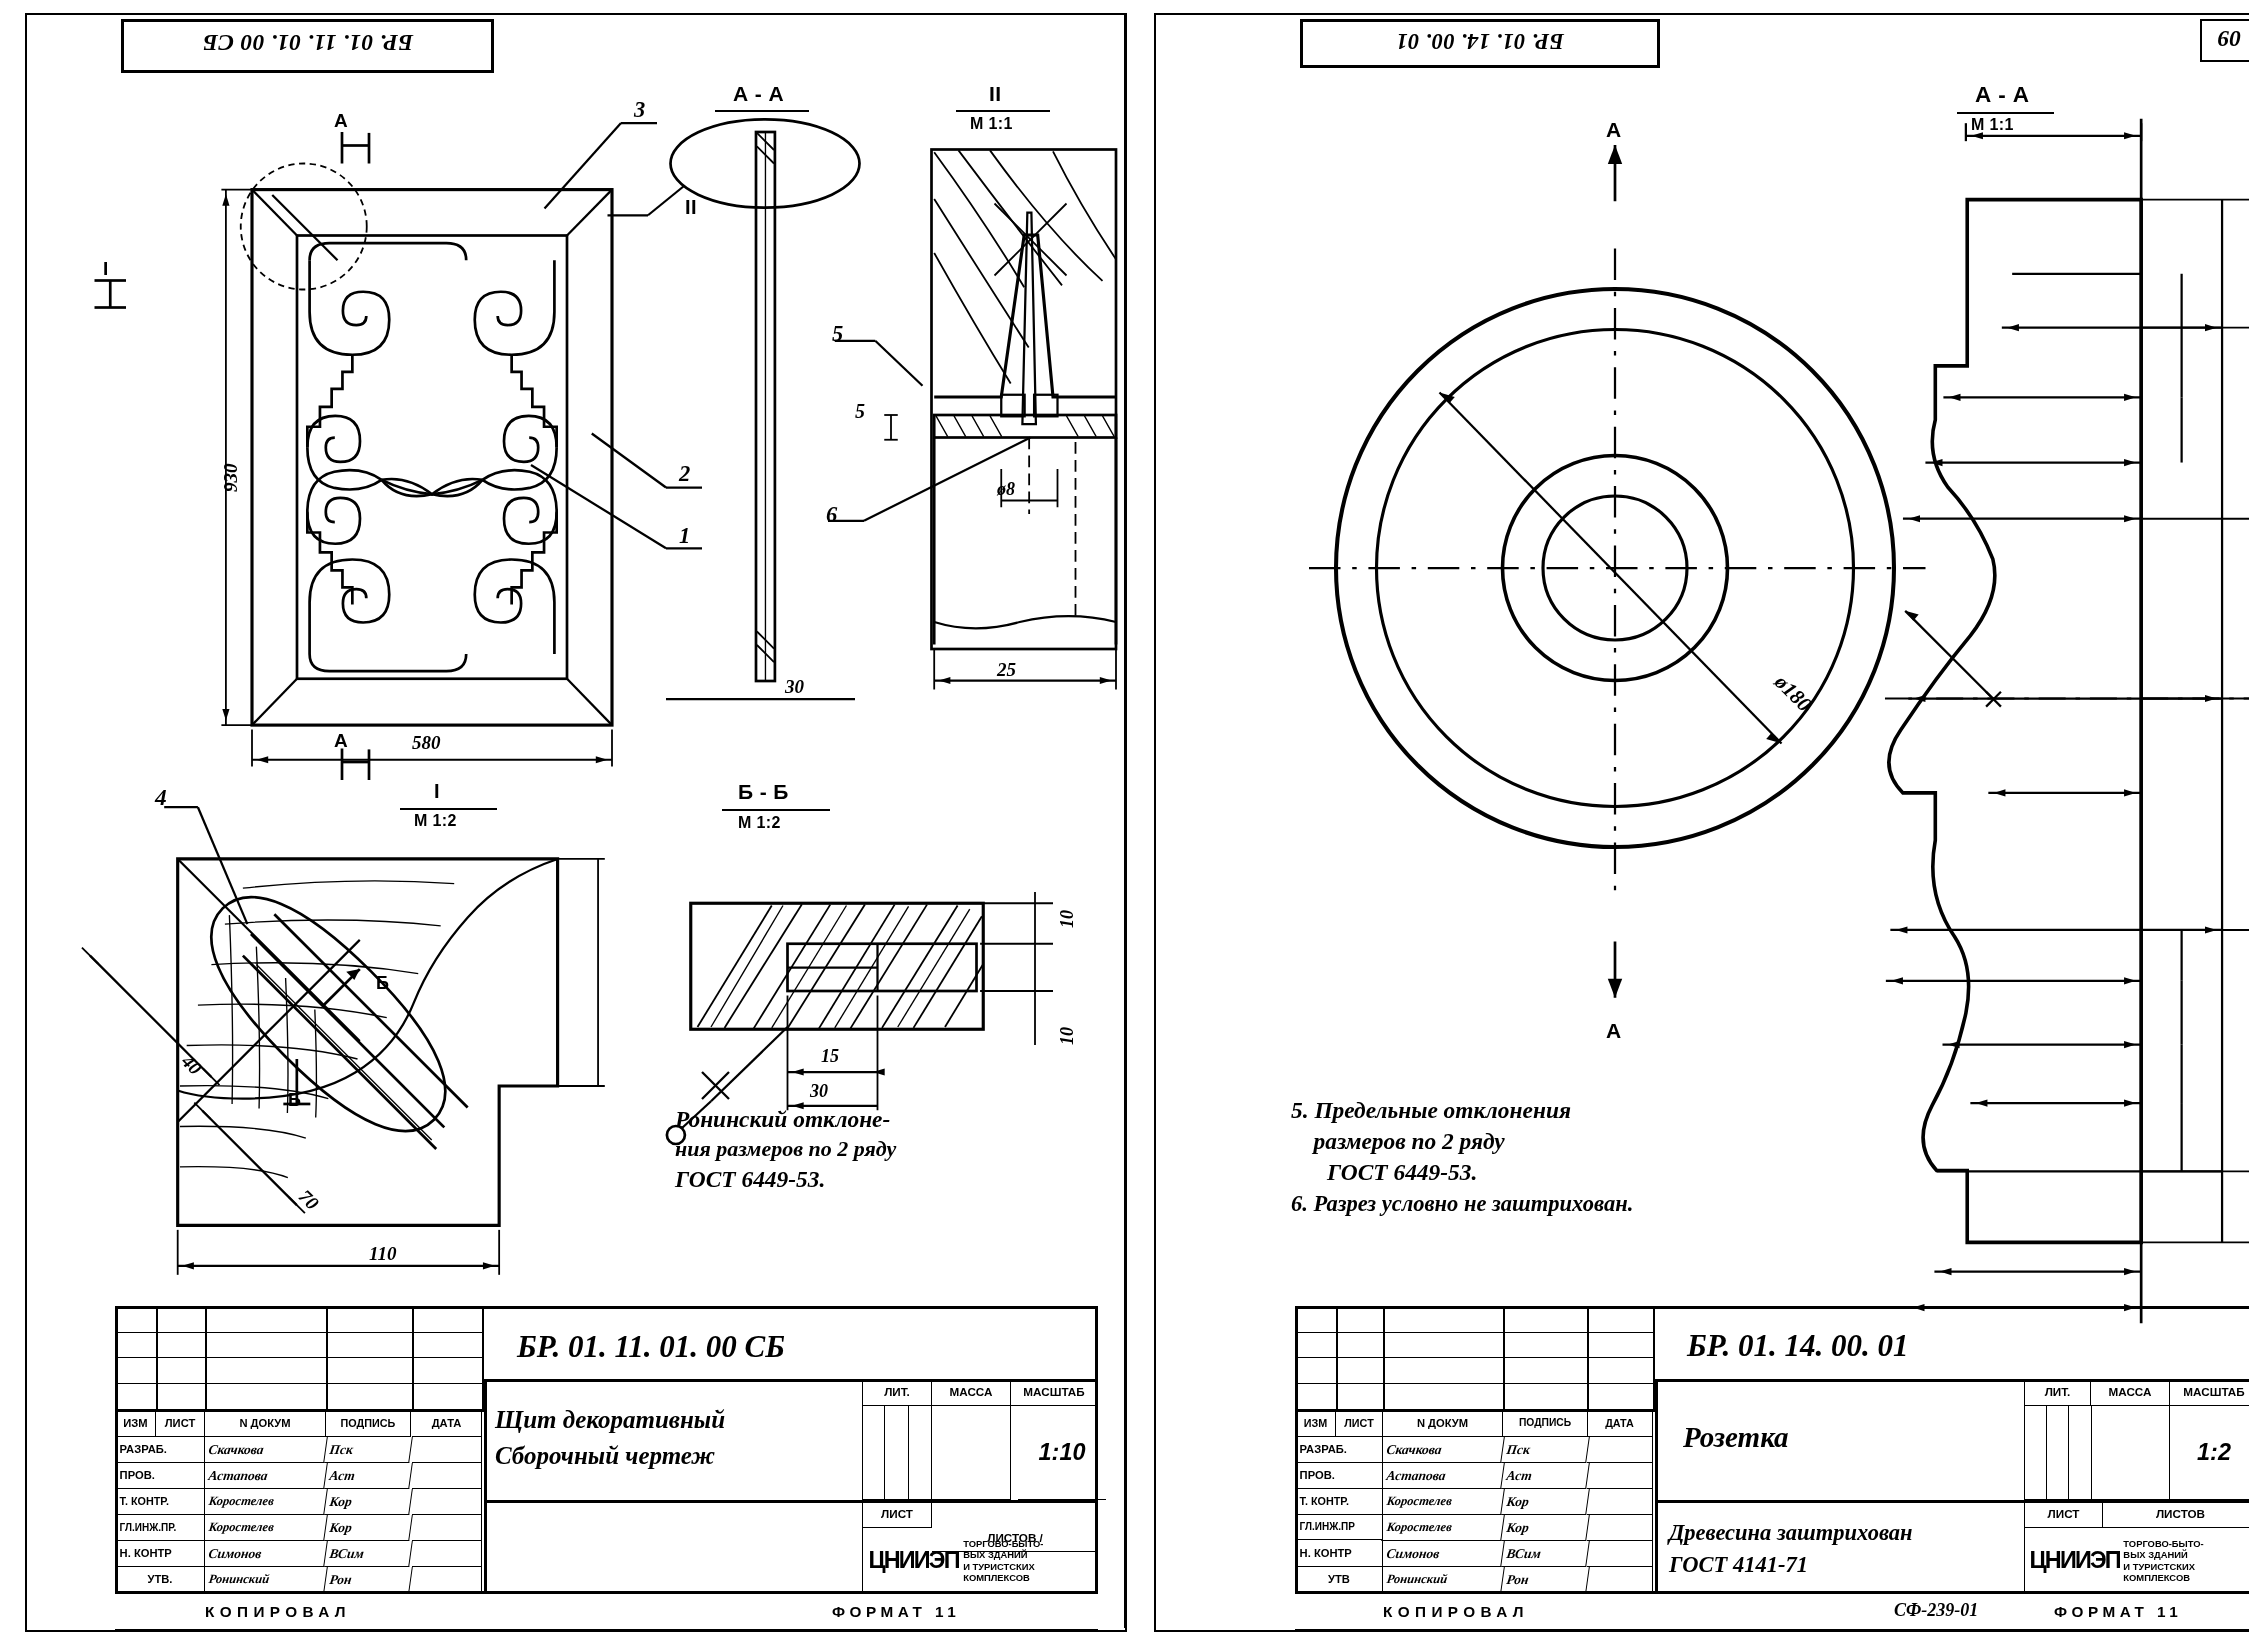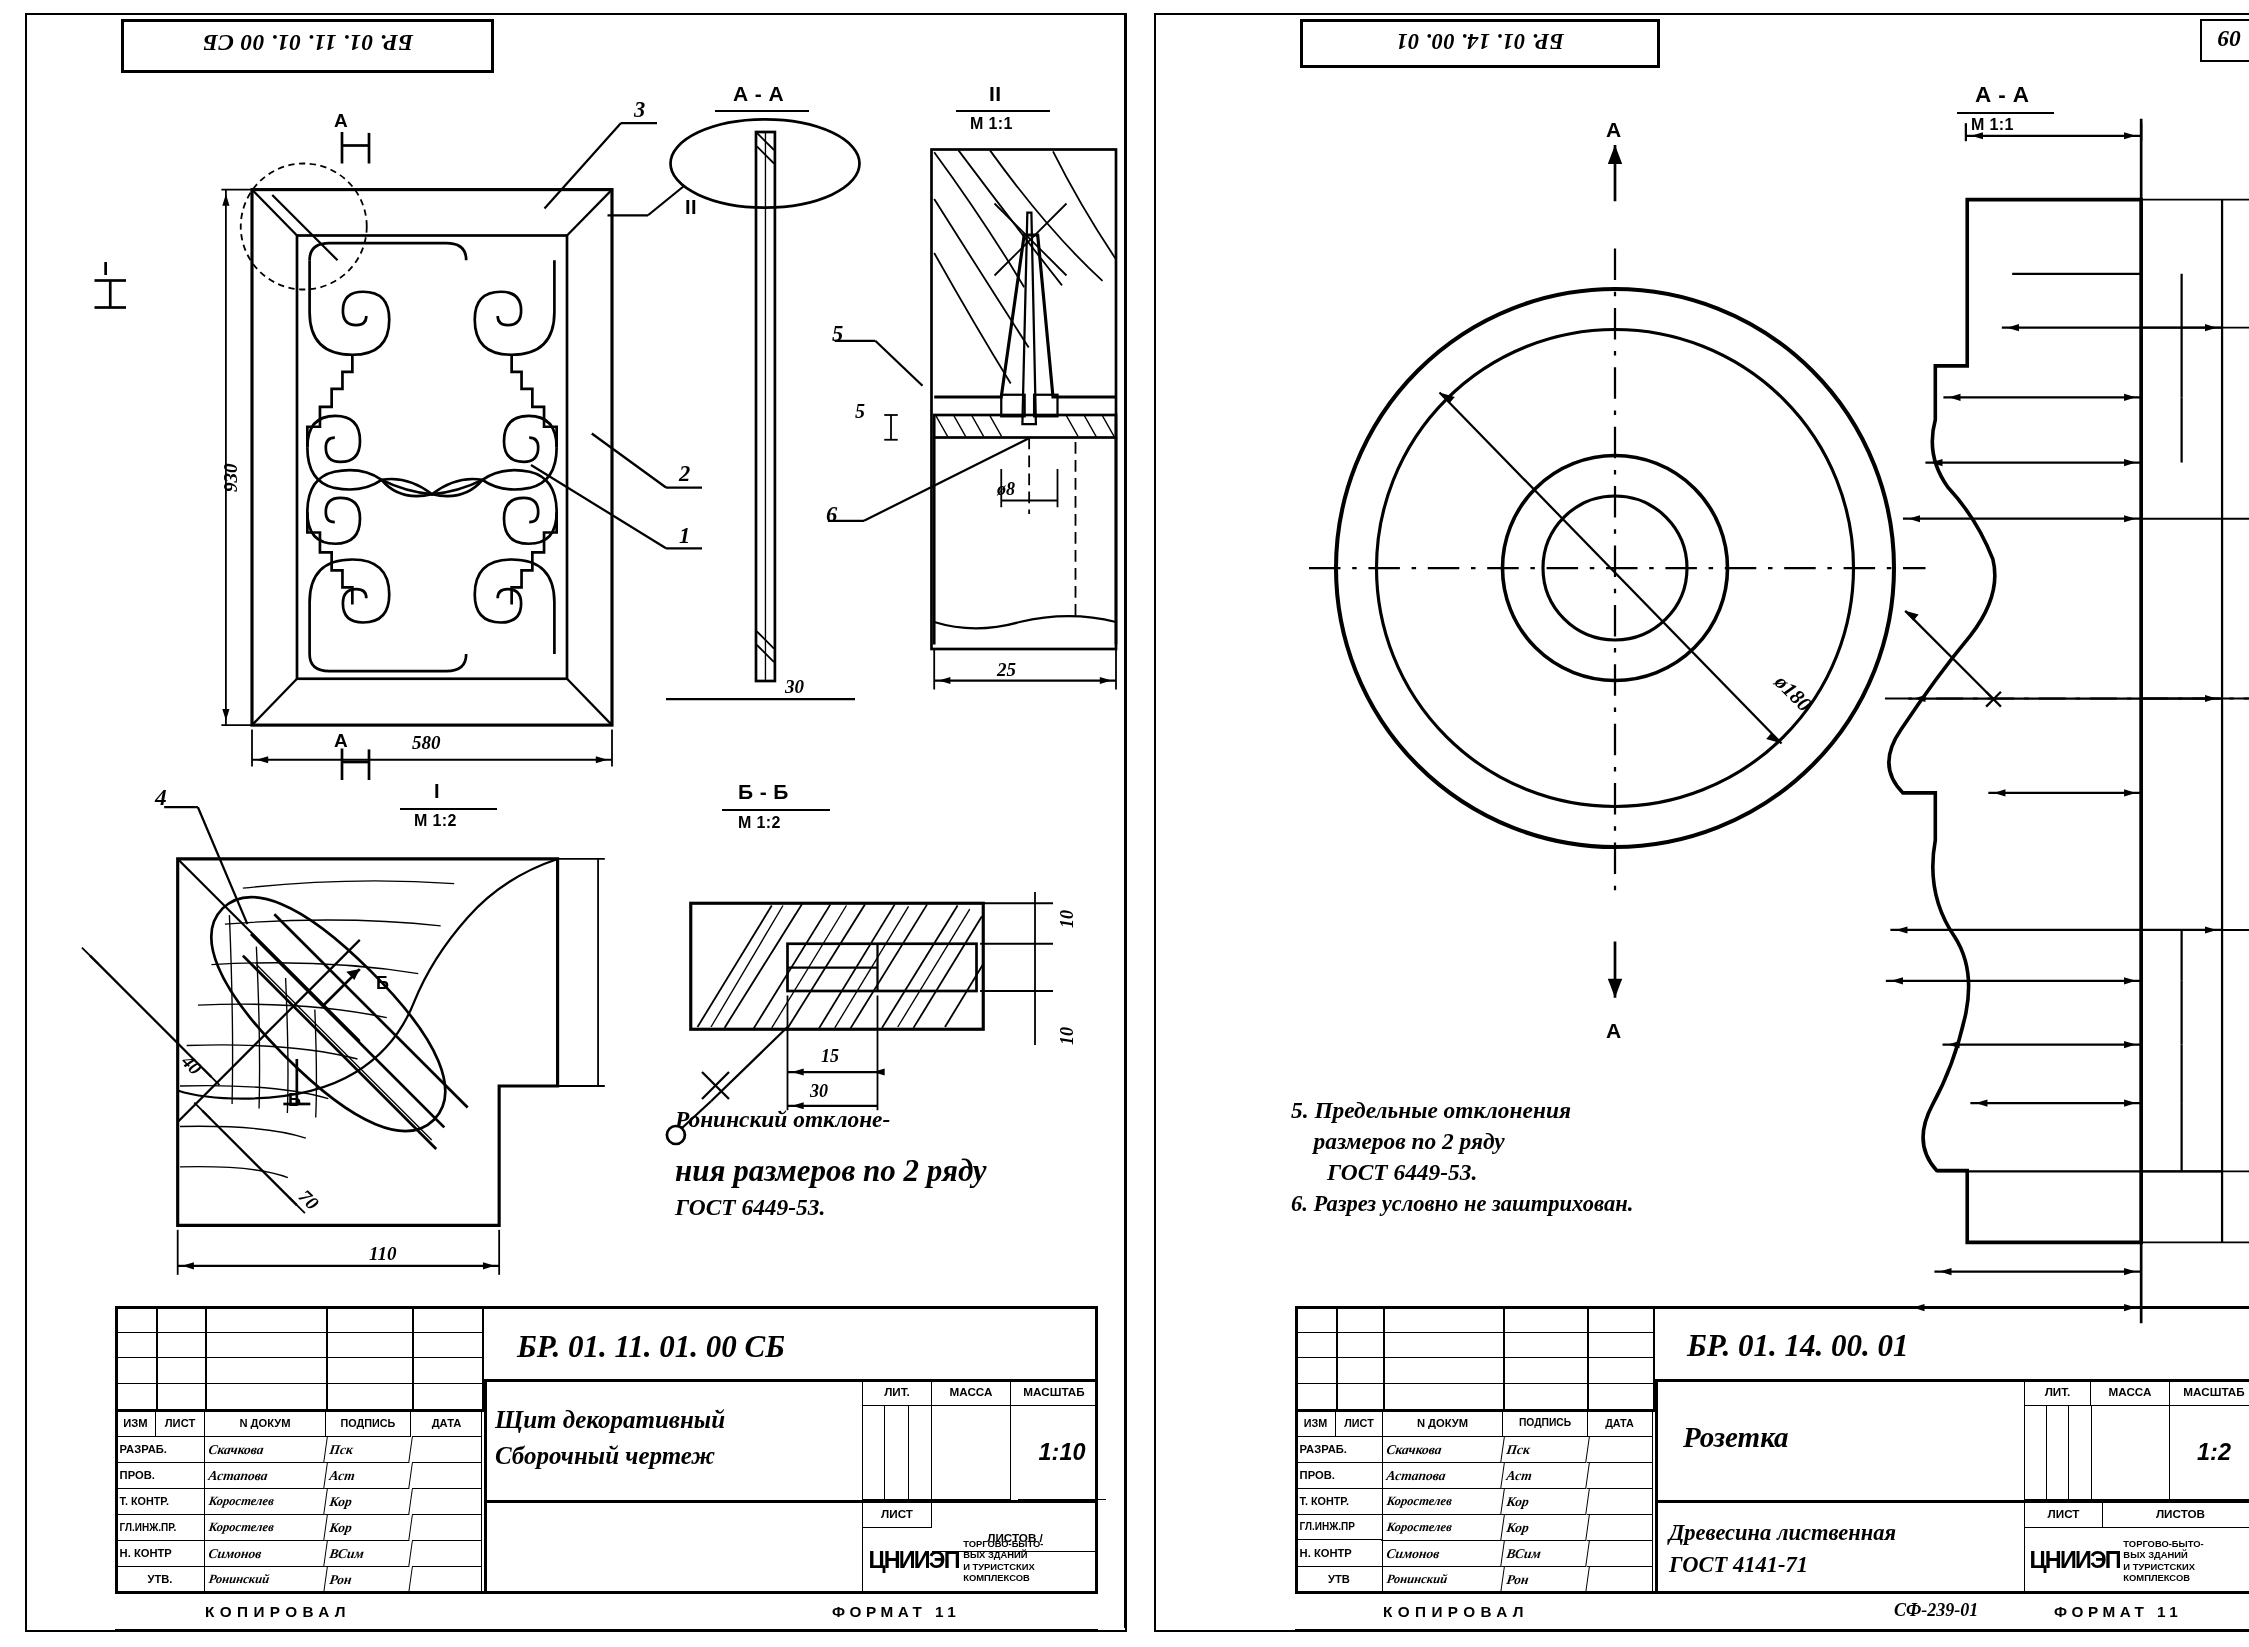--- a/index.html
+++ b/index.html
@@ -343,21 +343,21 @@
       <circle class="st" cx="42" cy="640" r="20" stroke-width="6"></circle>
     </svg>
 
     <div class="dim rot90" style="left:1030px;top:913px;font-size:18px;">10</div>
     <div class="dim rot90" style="left:1030px;top:1030px;font-size:18px;">10</div>
     <div class="dim" style="left:794px;top:1031px;font-size:18px;">15</div>
     <div class="dim" style="left:783px;top:1066px;font-size:18px;">30</div>
 
     <div style="position:absolute;left:648px;top:1089px;">
       <div class="hand" style="font-size:23.4px;line-height:1.32;">Ронинский отклоне-</div>
-      <div class="hand" style="font-size:31px;line-height:1.32;margin-top:17px;">ния размеров по 2 ряду</div>
+      <div class="hand" style="font-size:22px;line-height:1.32;">ния размеров по 2 ряду</div>
       <div class="hand" style="font-size:23.4px;line-height:1.32;">ГОСТ 6449-53.</div>
     </div>
 
     <div class="box" style="left:88px;top:1291px;width:983px;height:288px;border-width:3.1px;"></div>
 
     <div style="position:absolute;left:88px;top:1291px;width:369px;height:103px;">
       <div class="ln h" style="left:0;top:0;width:369px;"></div>
       <div class="ln h" style="left:0;top:26px;width:369px;"></div>
       <div class="ln h" style="left:0;top:51px;width:369px;"></div>
       <div class="ln h" style="left:0;top:77px;width:369px;"></div>
@@ -674,21 +674,21 @@
       <div class="cell cellL sig" style="left:208px;top:130px;width:85px;height:26px;">Рон</div>
       <div class="cell" style="left:292px;top:130px;width:66px;height:26px;"></div>
     </div>
 
     <div class="ln h2" style="left:499px;top:1364px;width:603px;"></div>
     <div class="ln h2" style="left:499px;top:1485px;width:603px;"></div>
     <div class="ln v2" style="left:499px;top:1364px;height:215px;"></div>
 
     <div class="hand" style="position:absolute;left:531px;top:1313px;font-size:31px;">БР. 01. 14. 00. 01</div>
     <div class="hand" style="position:absolute;left:527px;top:1406px;font-size:29px;">Розетка</div>
-    <div class="hand" style="position:absolute;left:513px;top:1505px;font-size:22.5px;">Древесина лиственная</div>
+    <div class="hand" style="position:absolute;left:513px;top:1505px;font-size:22.5px;">Древесина заштрихован</div>
     <div class="hand" style="position:absolute;left:513px;top:1537px;font-size:22.5px;">ГОСТ 4141-71</div>
 
     <div style="position:absolute;left:868px;top:1364px;width:234px;height:215px;">
       <div class="cell" style="left:0;top:0;width:67px;height:27px;border-left:1.8px solid #000;font-size:11.7px;">ЛИТ.</div>
       <div class="cell" style="left:67px;top:0;width:79px;height:27px;font-size:11.7px;">МАССА</div>
       <div class="cell" style="left:146px;top:0;width:88px;height:27px;border-right:0;font-size:11.7px;">МАСШТАБ</div>
 
       <div class="cell" style="left:0;top:27px;width:22.5px;height:94px;border-left:1.8px solid #000;"></div>
       <div class="cell" style="left:22.5px;top:27px;width:22.5px;height:94px;"></div>
       <div class="cell" style="left:45px;top:27px;width:22.5px;height:94px;"></div>

